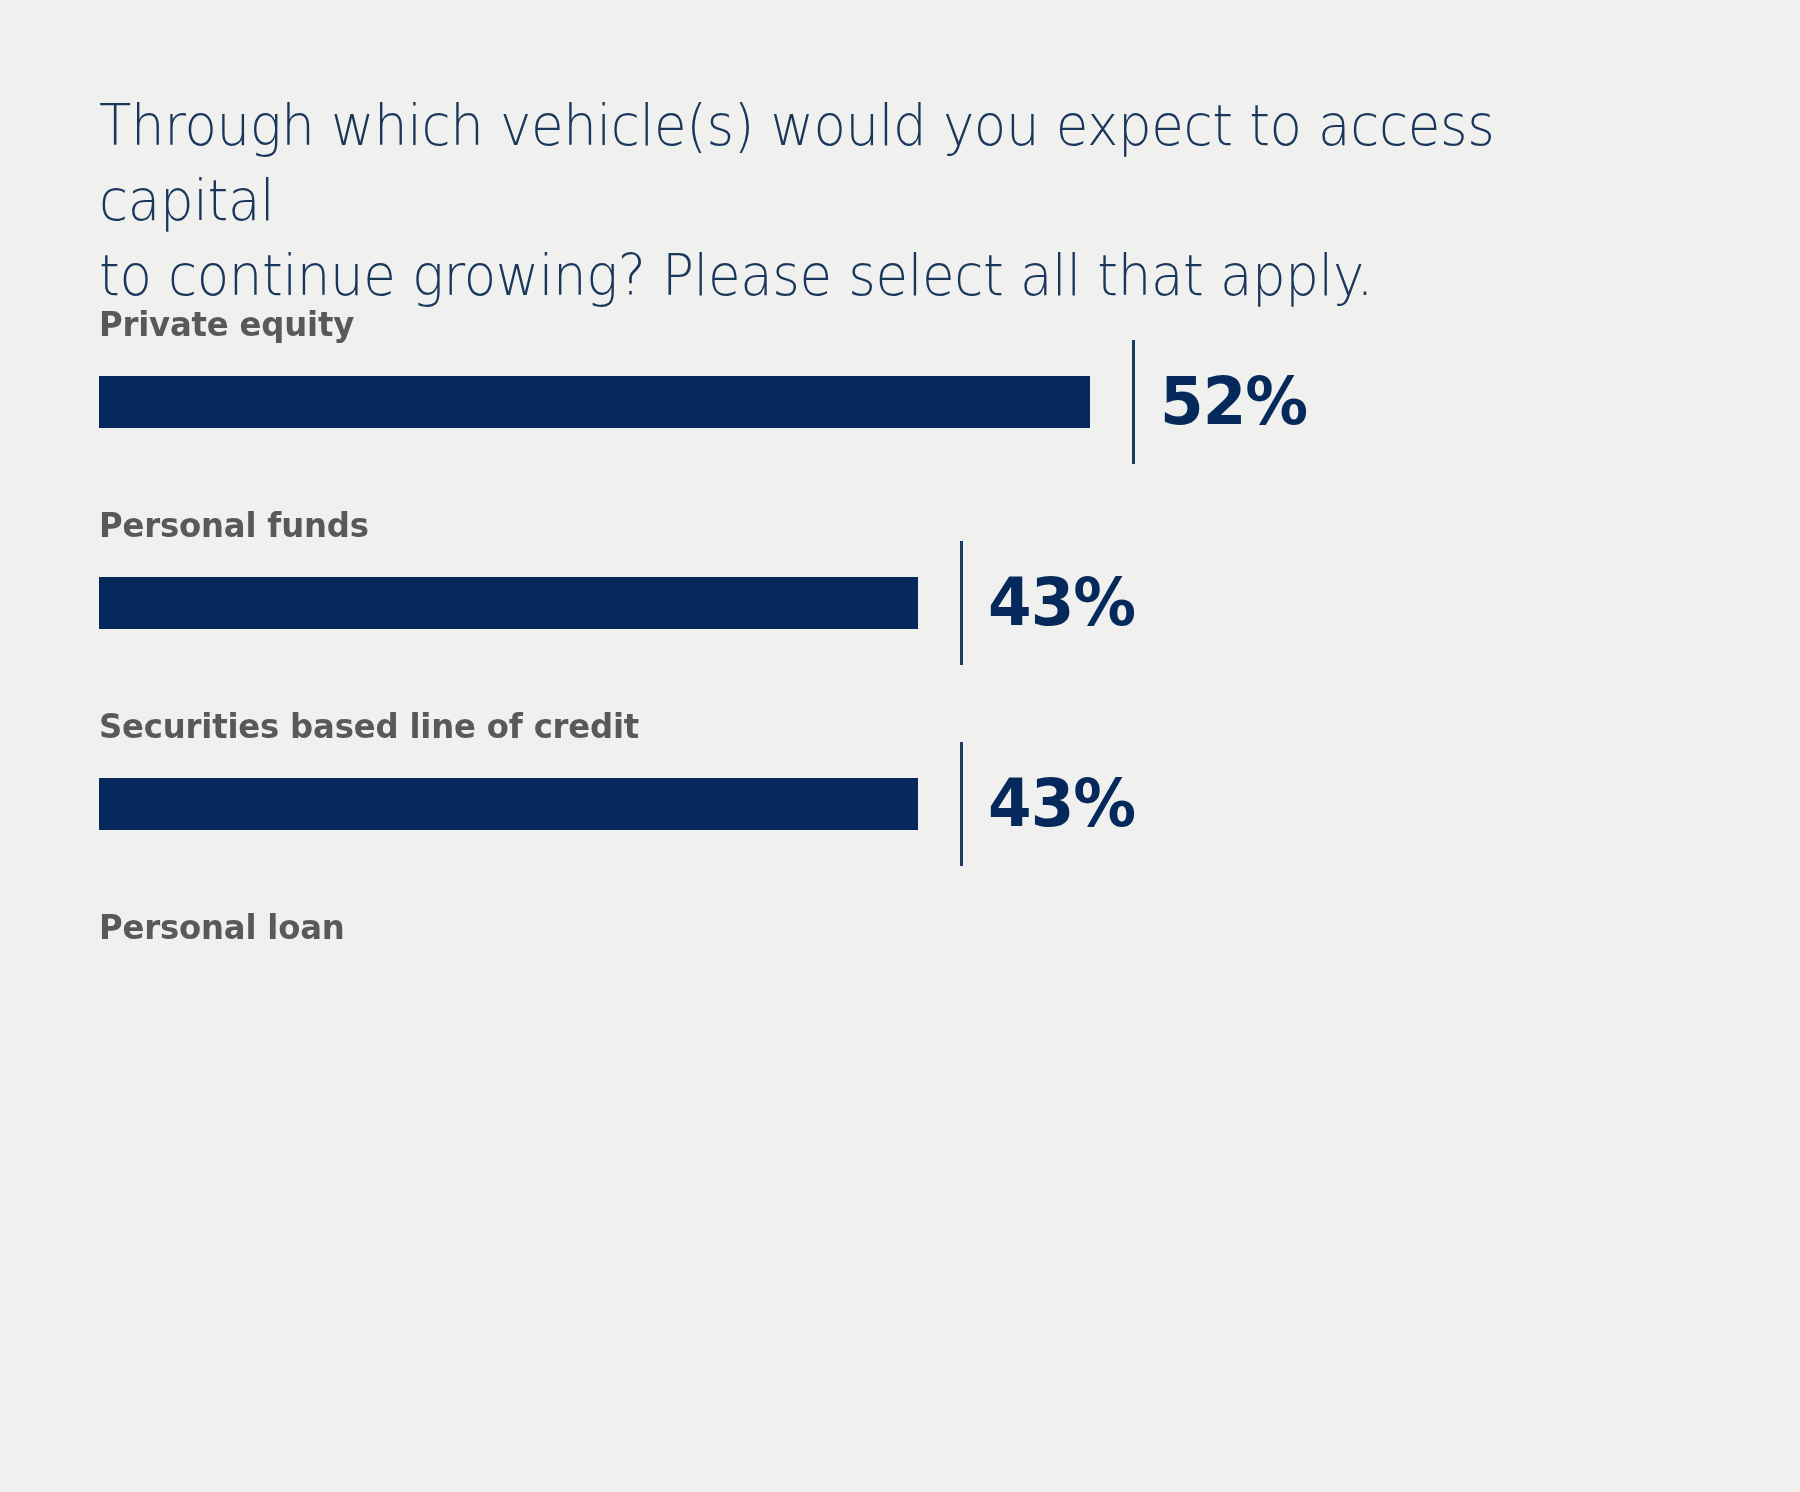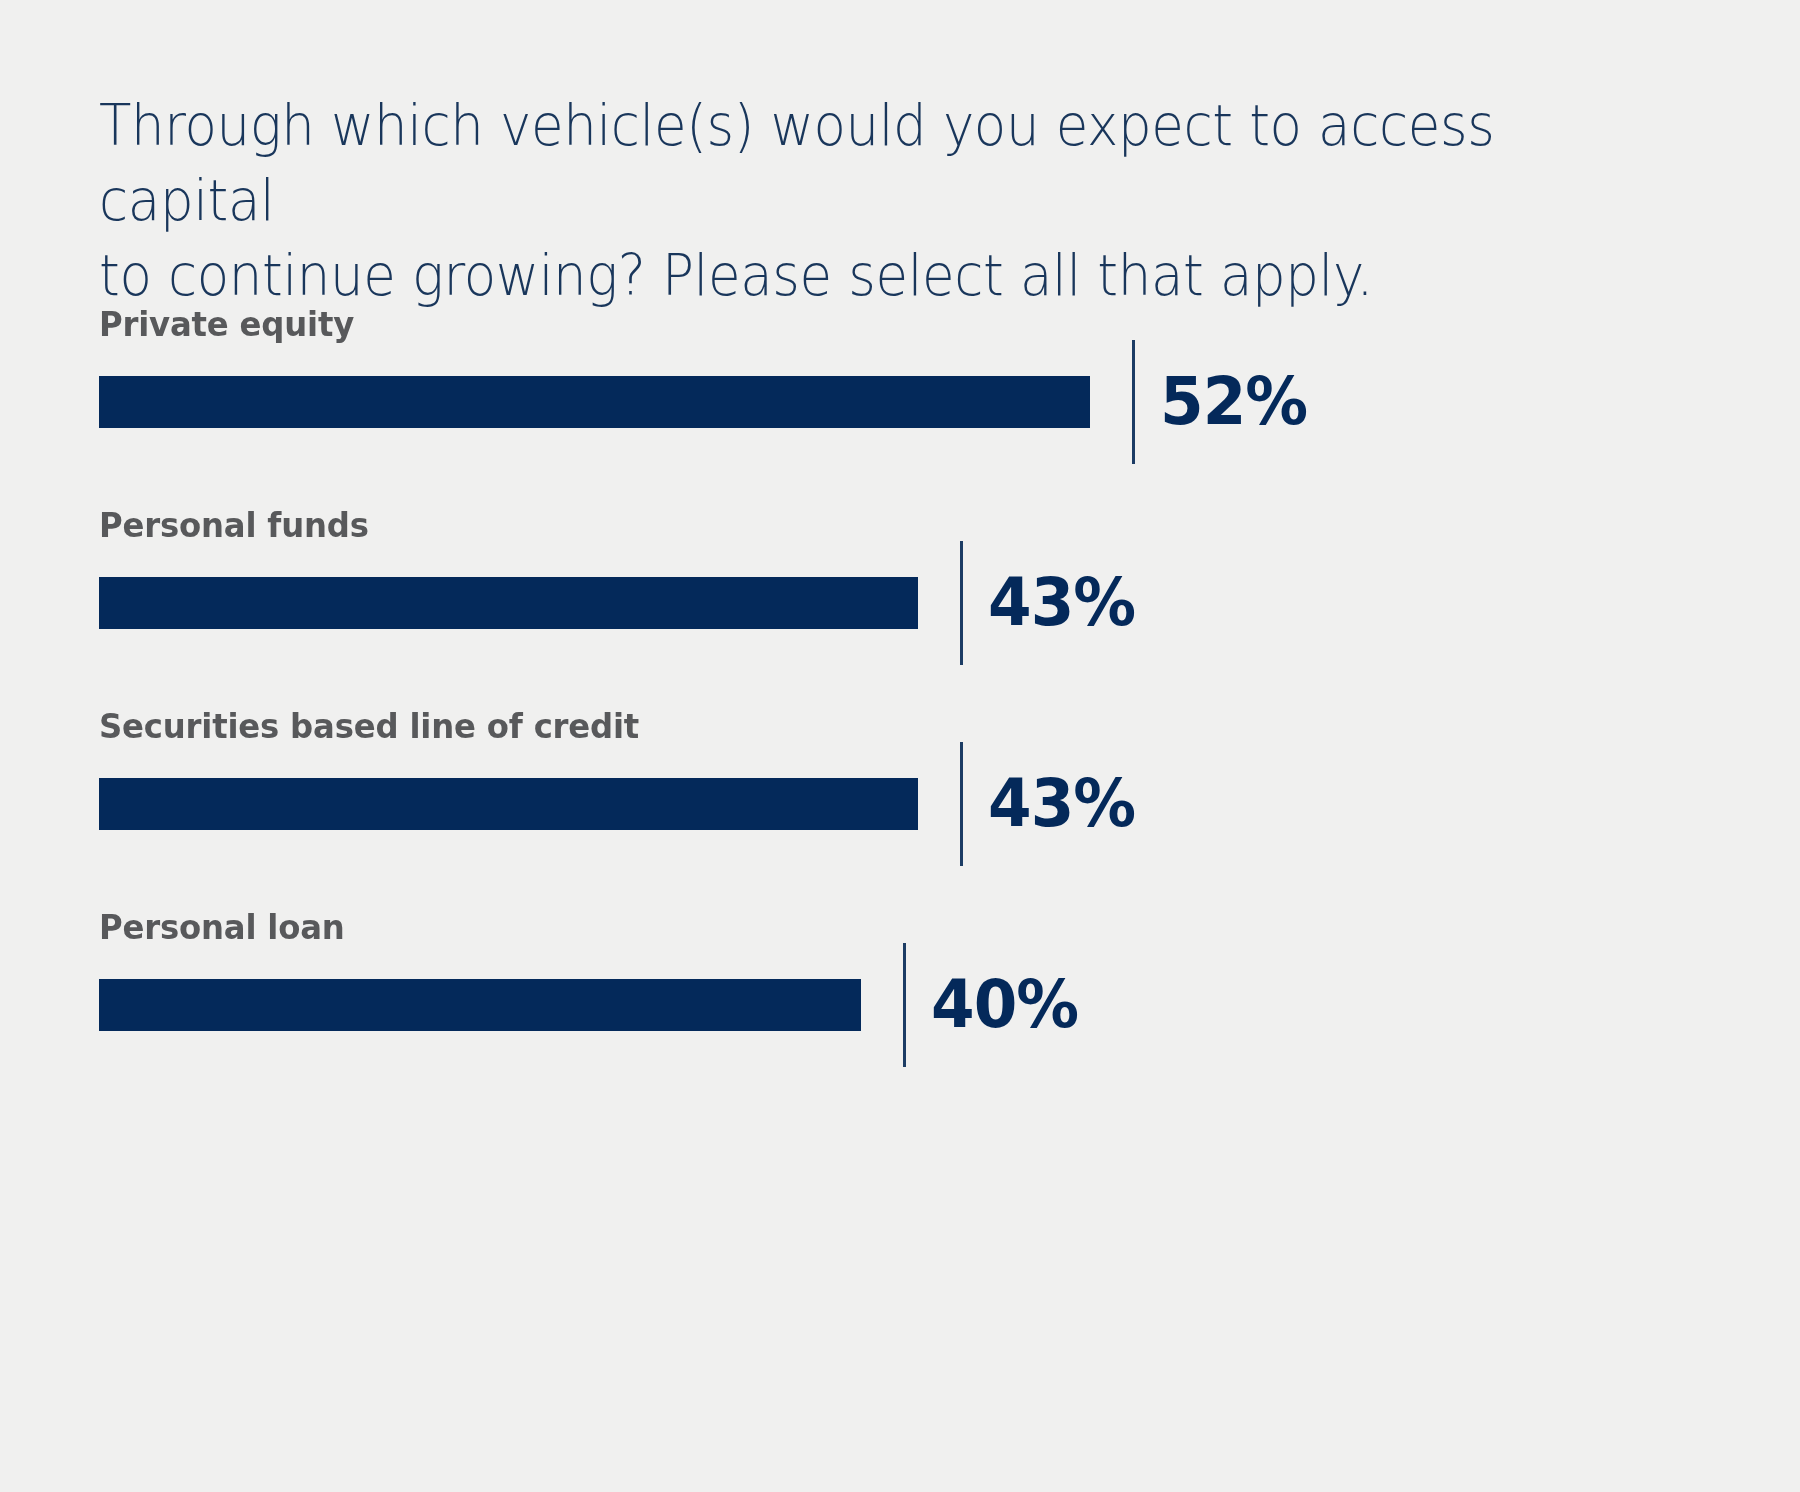--- a/index.html
+++ b/index.html
@@ -138,21 +138,16 @@
       <div class="row-label">Securities based line of credit</div>
       <div class="bar-track">
         <div class="bar-fill" style="width: 819.15px;"></div>
         <div class="bar-tick" style="left: 861.15px;"></div>
         <div class="bar-value" style="left: 889.15px;">43%</div>
       </div>
     </div>
 
     <div class="bar-row">
       <div class="row-label">Personal loan</div>
-      <div class="bar-track">
-        <div class="bar-fill" style="width: 762px;"></div>
-        <div class="bar-tick" style="left: 804px;"></div>
-        <div class="bar-value" style="left: 832px;">40%</div>
-      </div>
     </div>
 
   </div>
 </div>
 
 </body></html>

